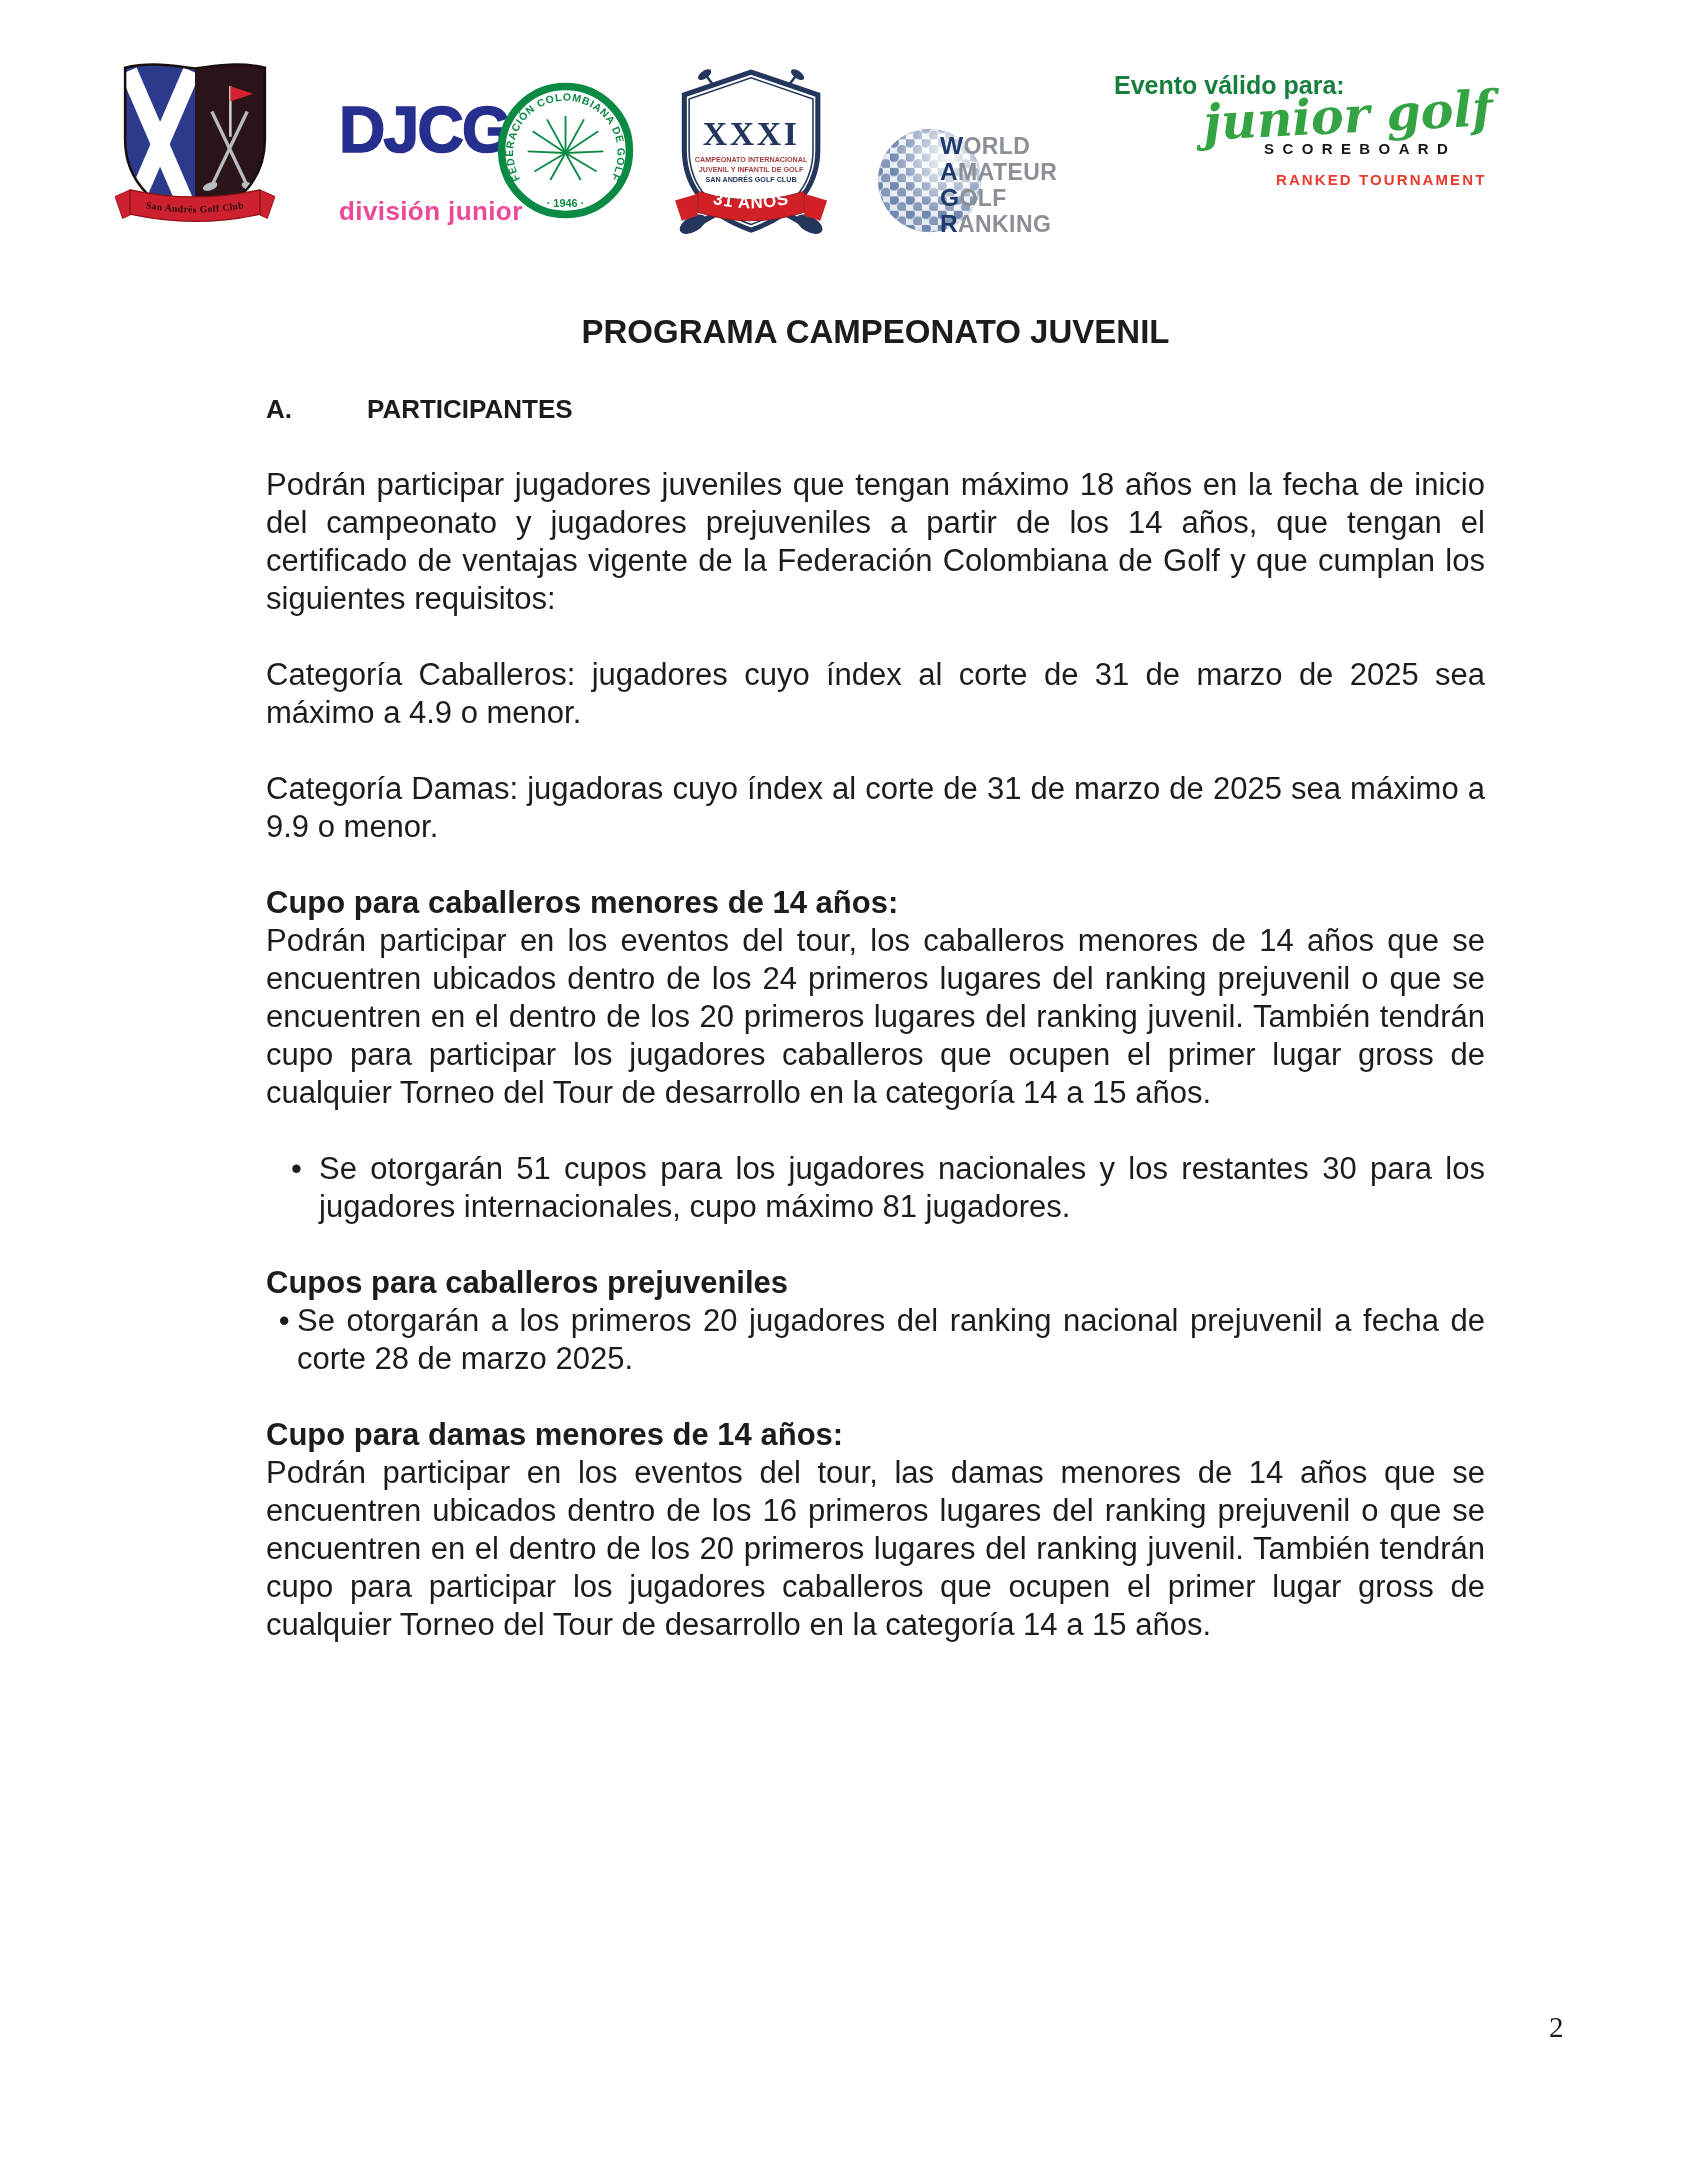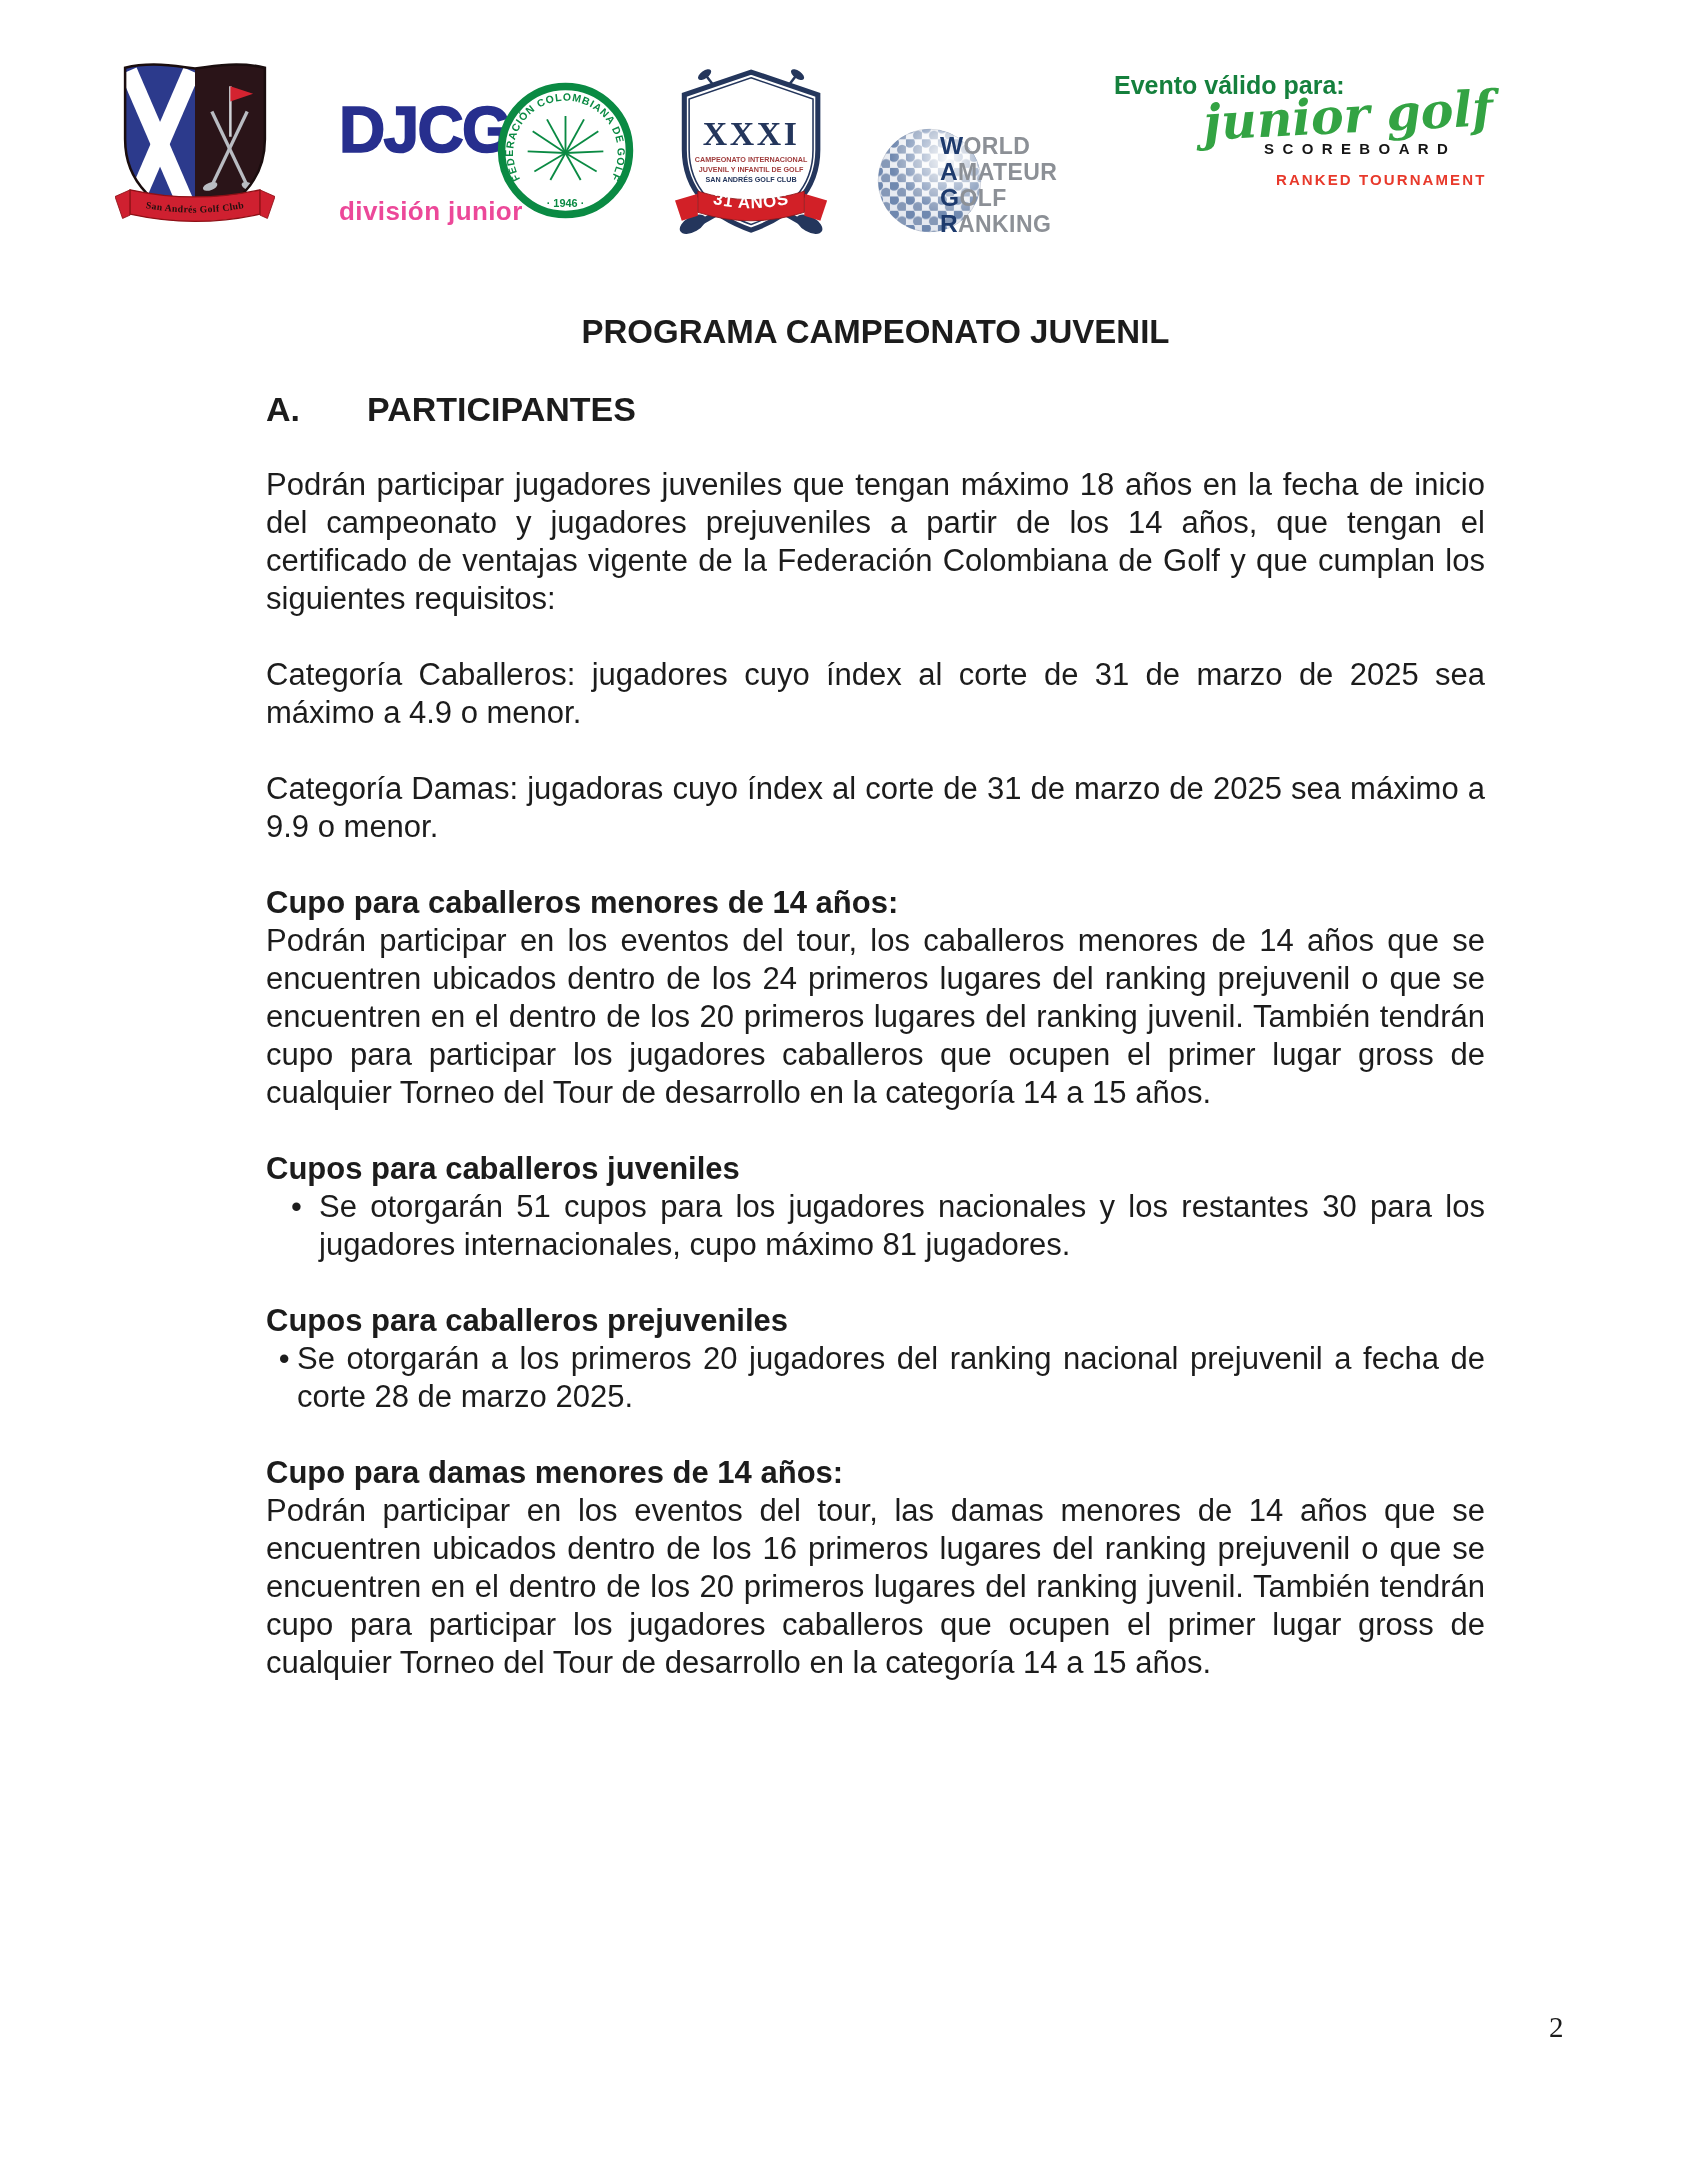--- a/index.html
+++ b/index.html
@@ -27,21 +27,21 @@
   .jgs{position:absolute;left:1205px;top:94px;width:270px;}
   .jgs-script{font-family:"DejaVu Serif",serif;font-style:italic;font-weight:bold;
               font-size:49px;color:#33a343;transform:rotate(-3deg);transform-origin:left bottom;
               white-space:nowrap;}
   .jgs-score{margin:-11.8px 0 0 59px;font-size:15px;font-weight:bold;letter-spacing:8.4px;color:#151515;white-space:nowrap;}
   .jgs-ranked{margin:13.5px 0 0 71px;font-size:15px;font-weight:bold;letter-spacing:2.1px;color:#e8392b;white-space:nowrap;text-align:right;}
 
   
   .docbody{position:absolute;left:266px;top:309px;width:1219px;}
   .doc-title{font-size:33px;line-height:37px;font-weight:bold;text-align:center;margin:4px 0 40px 0;}
-  .section-head{font-size:34px;line-height:38px;font-weight:bold;margin:0 0 38px 0;}
+  .section-head{font-size:26px;line-height:38px;font-weight:bold;margin:0 0 38px 0;}
   .sec-letter{display:inline-block;width:101px;}
   .para{font-size:31px;line-height:38px;text-align:justify;text-justify:inter-word;margin:0 0 38px 0;}
   .block{margin:0 0 38px 0;}
   .block .para{margin:0;}
   .bold{font-weight:bold;}
   .bullet-item{position:relative;font-size:31px;line-height:38px;text-align:justify;padding-left:53px;}
   .bullet-item .bullet{position:absolute;left:25px;top:0;}
   .bullet-item.tight{padding-left:31px;}
   .bullet-item.tight .bullet{left:12.7px;}
   .page-number{position:absolute;left:1549px;top:2011px;font-family:"Liberation Serif",serif;
@@ -206,21 +206,20 @@
     <p class="para">Categoría Caballeros: jugadores cuyo índex al corte de 31 de marzo de 2025 sea máximo a 4.9 o menor.</p>
 
     <p class="para">Categoría Damas: jugadoras cuyo índex al corte de 31 de marzo de 2025 sea máximo a 9.9 o menor.</p>
 
     <div class="block">
       <p class="para bold">Cupo para caballeros menores de 14 años:</p>
       <p class="para">Podrán participar en los eventos del tour, los caballeros menores de 14 años que se encuentren ubicados dentro de los 24 primeros lugares del ranking prejuvenil o que se encuentren en el dentro de los 20 primeros lugares del ranking juvenil. También tendrán cupo para participar los jugadores caballeros que ocupen el primer lugar gross de cualquier Torneo del Tour de desarrollo en la categoría 14 a 15 años.</p>
     </div>
 
     <div class="block">
-      <p class="para bold">Cupos para caballeros juveniles</p>
       <div class="bullet-item">
         <span class="bullet">•</span>
         <span>Se otorgarán 51 cupos para los jugadores nacionales y los restantes 30 para los jugadores internacionales, cupo máximo 81 jugadores.</span>
       </div>
     </div>
 
     <div class="block">
       <p class="para bold">Cupos para caballeros prejuveniles</p>
       <div class="bullet-item tight">
         <span class="bullet">•</span>

